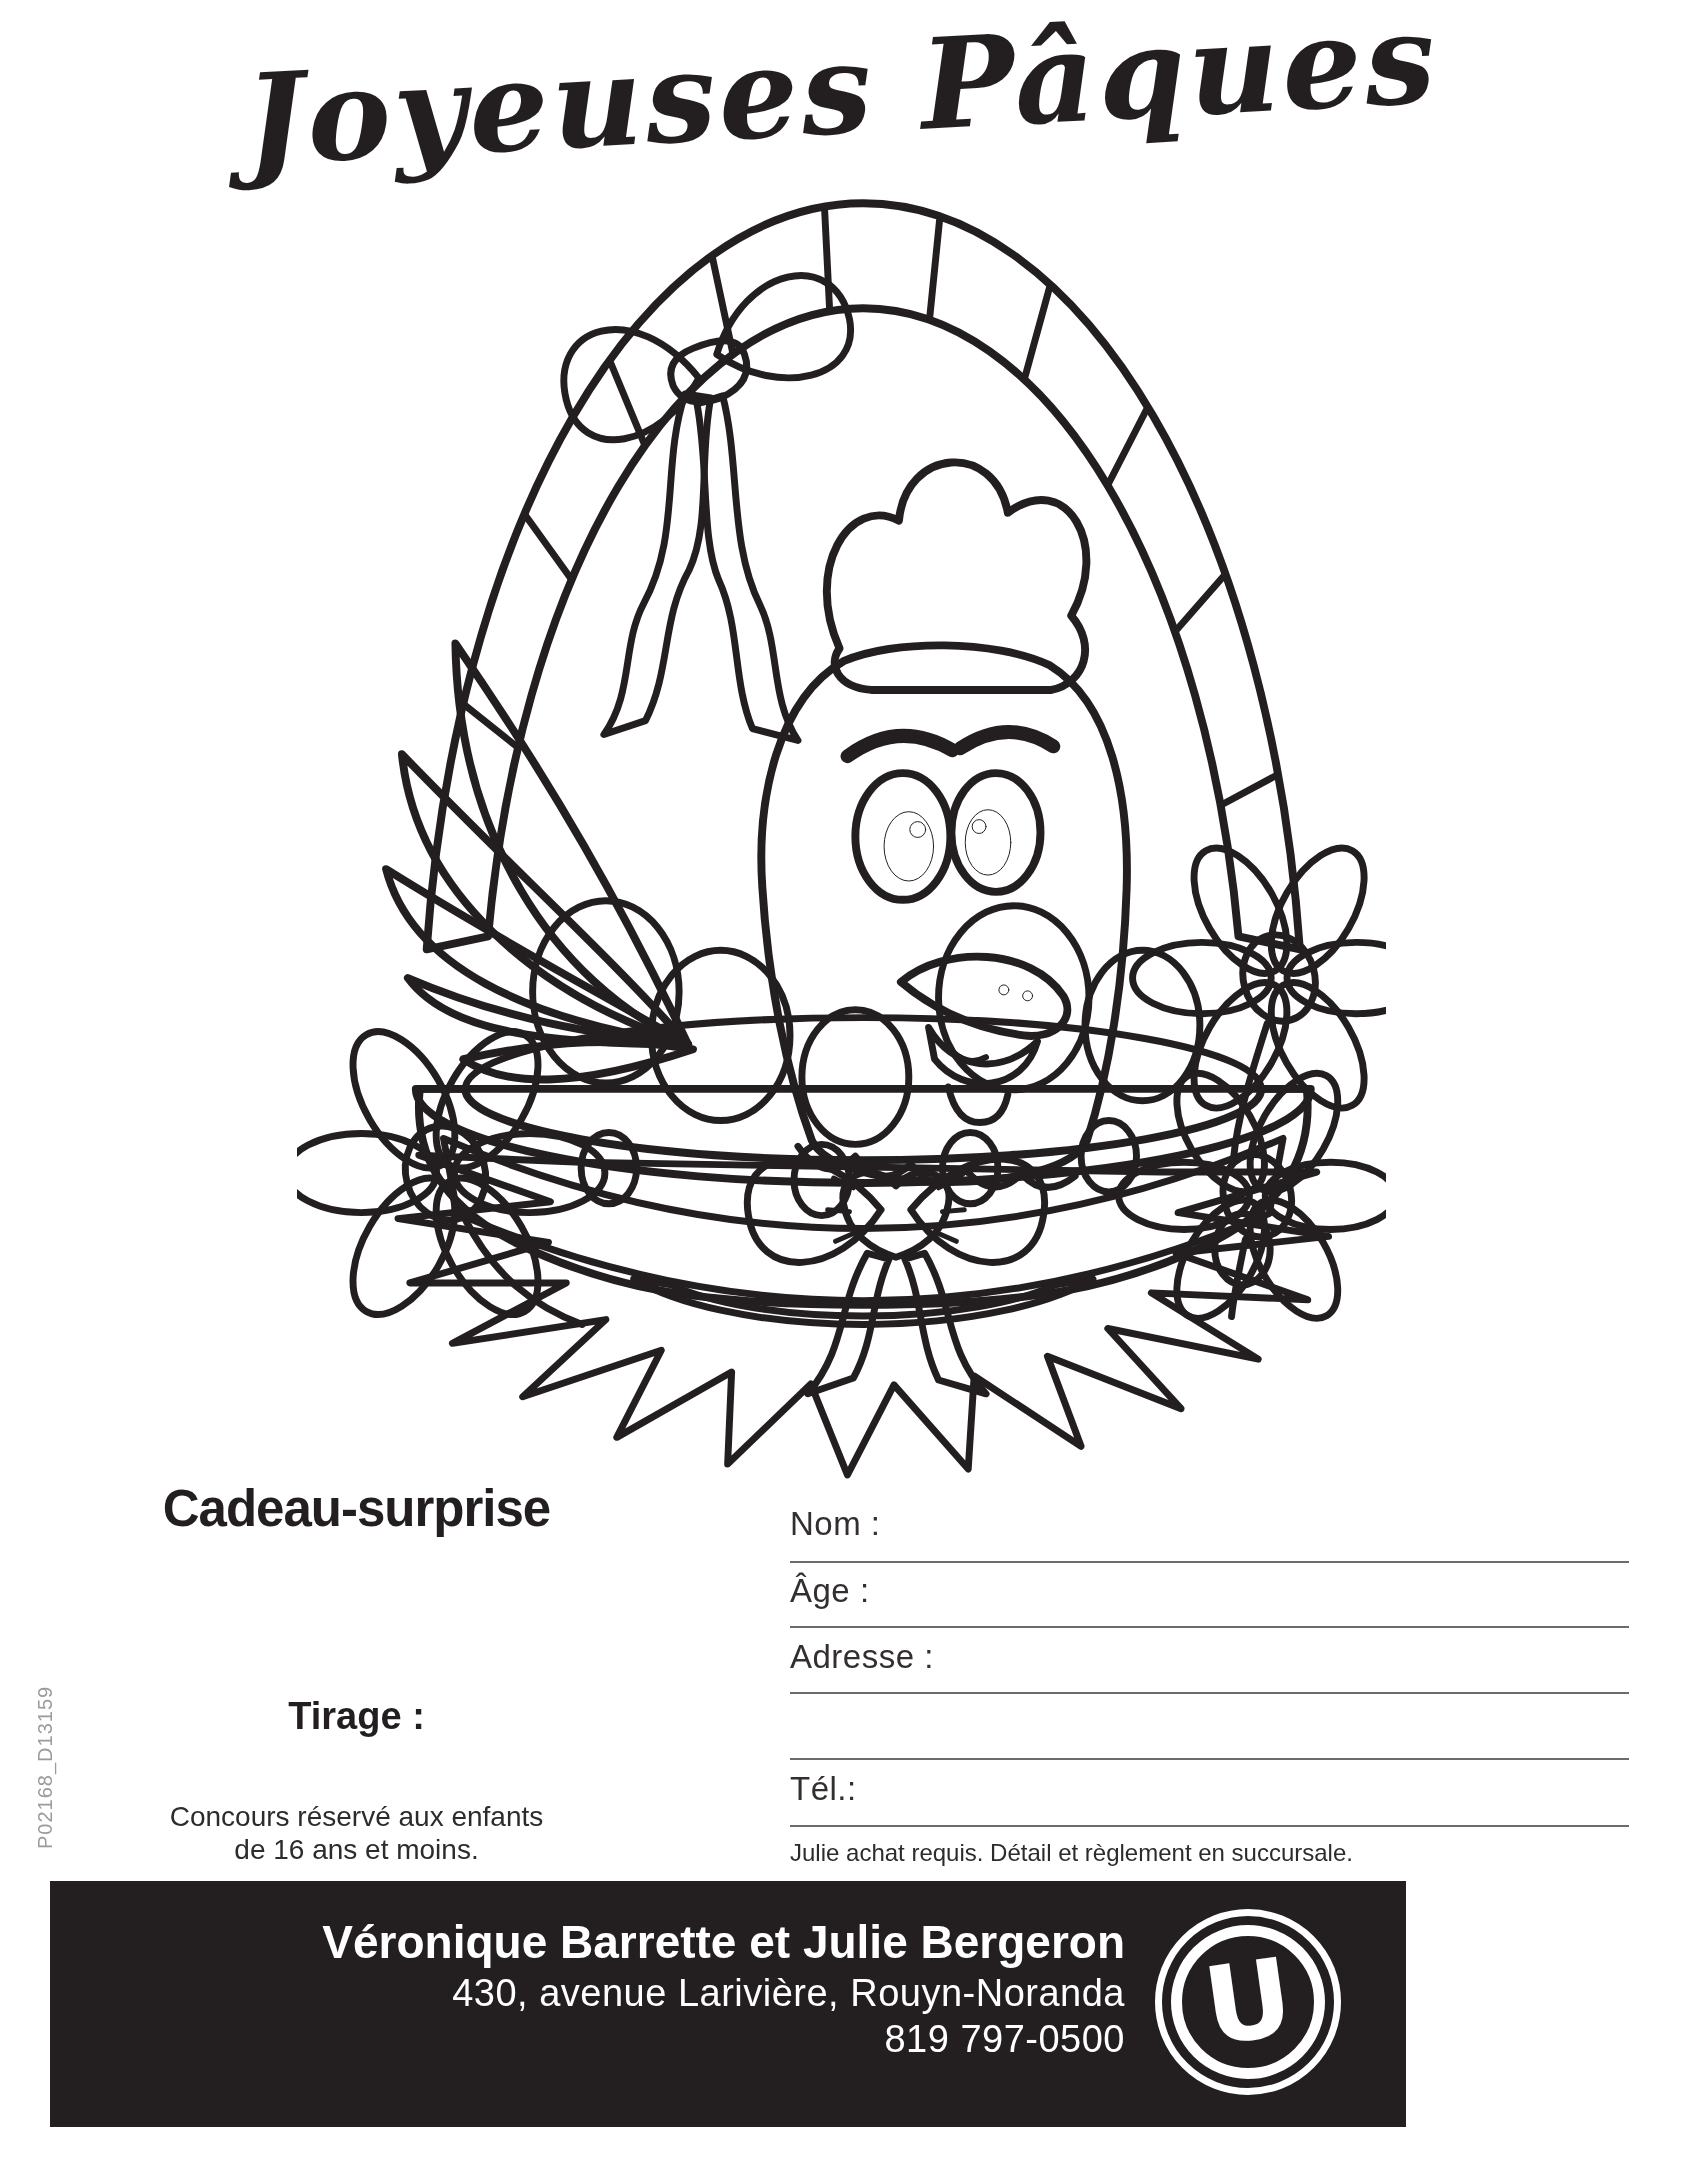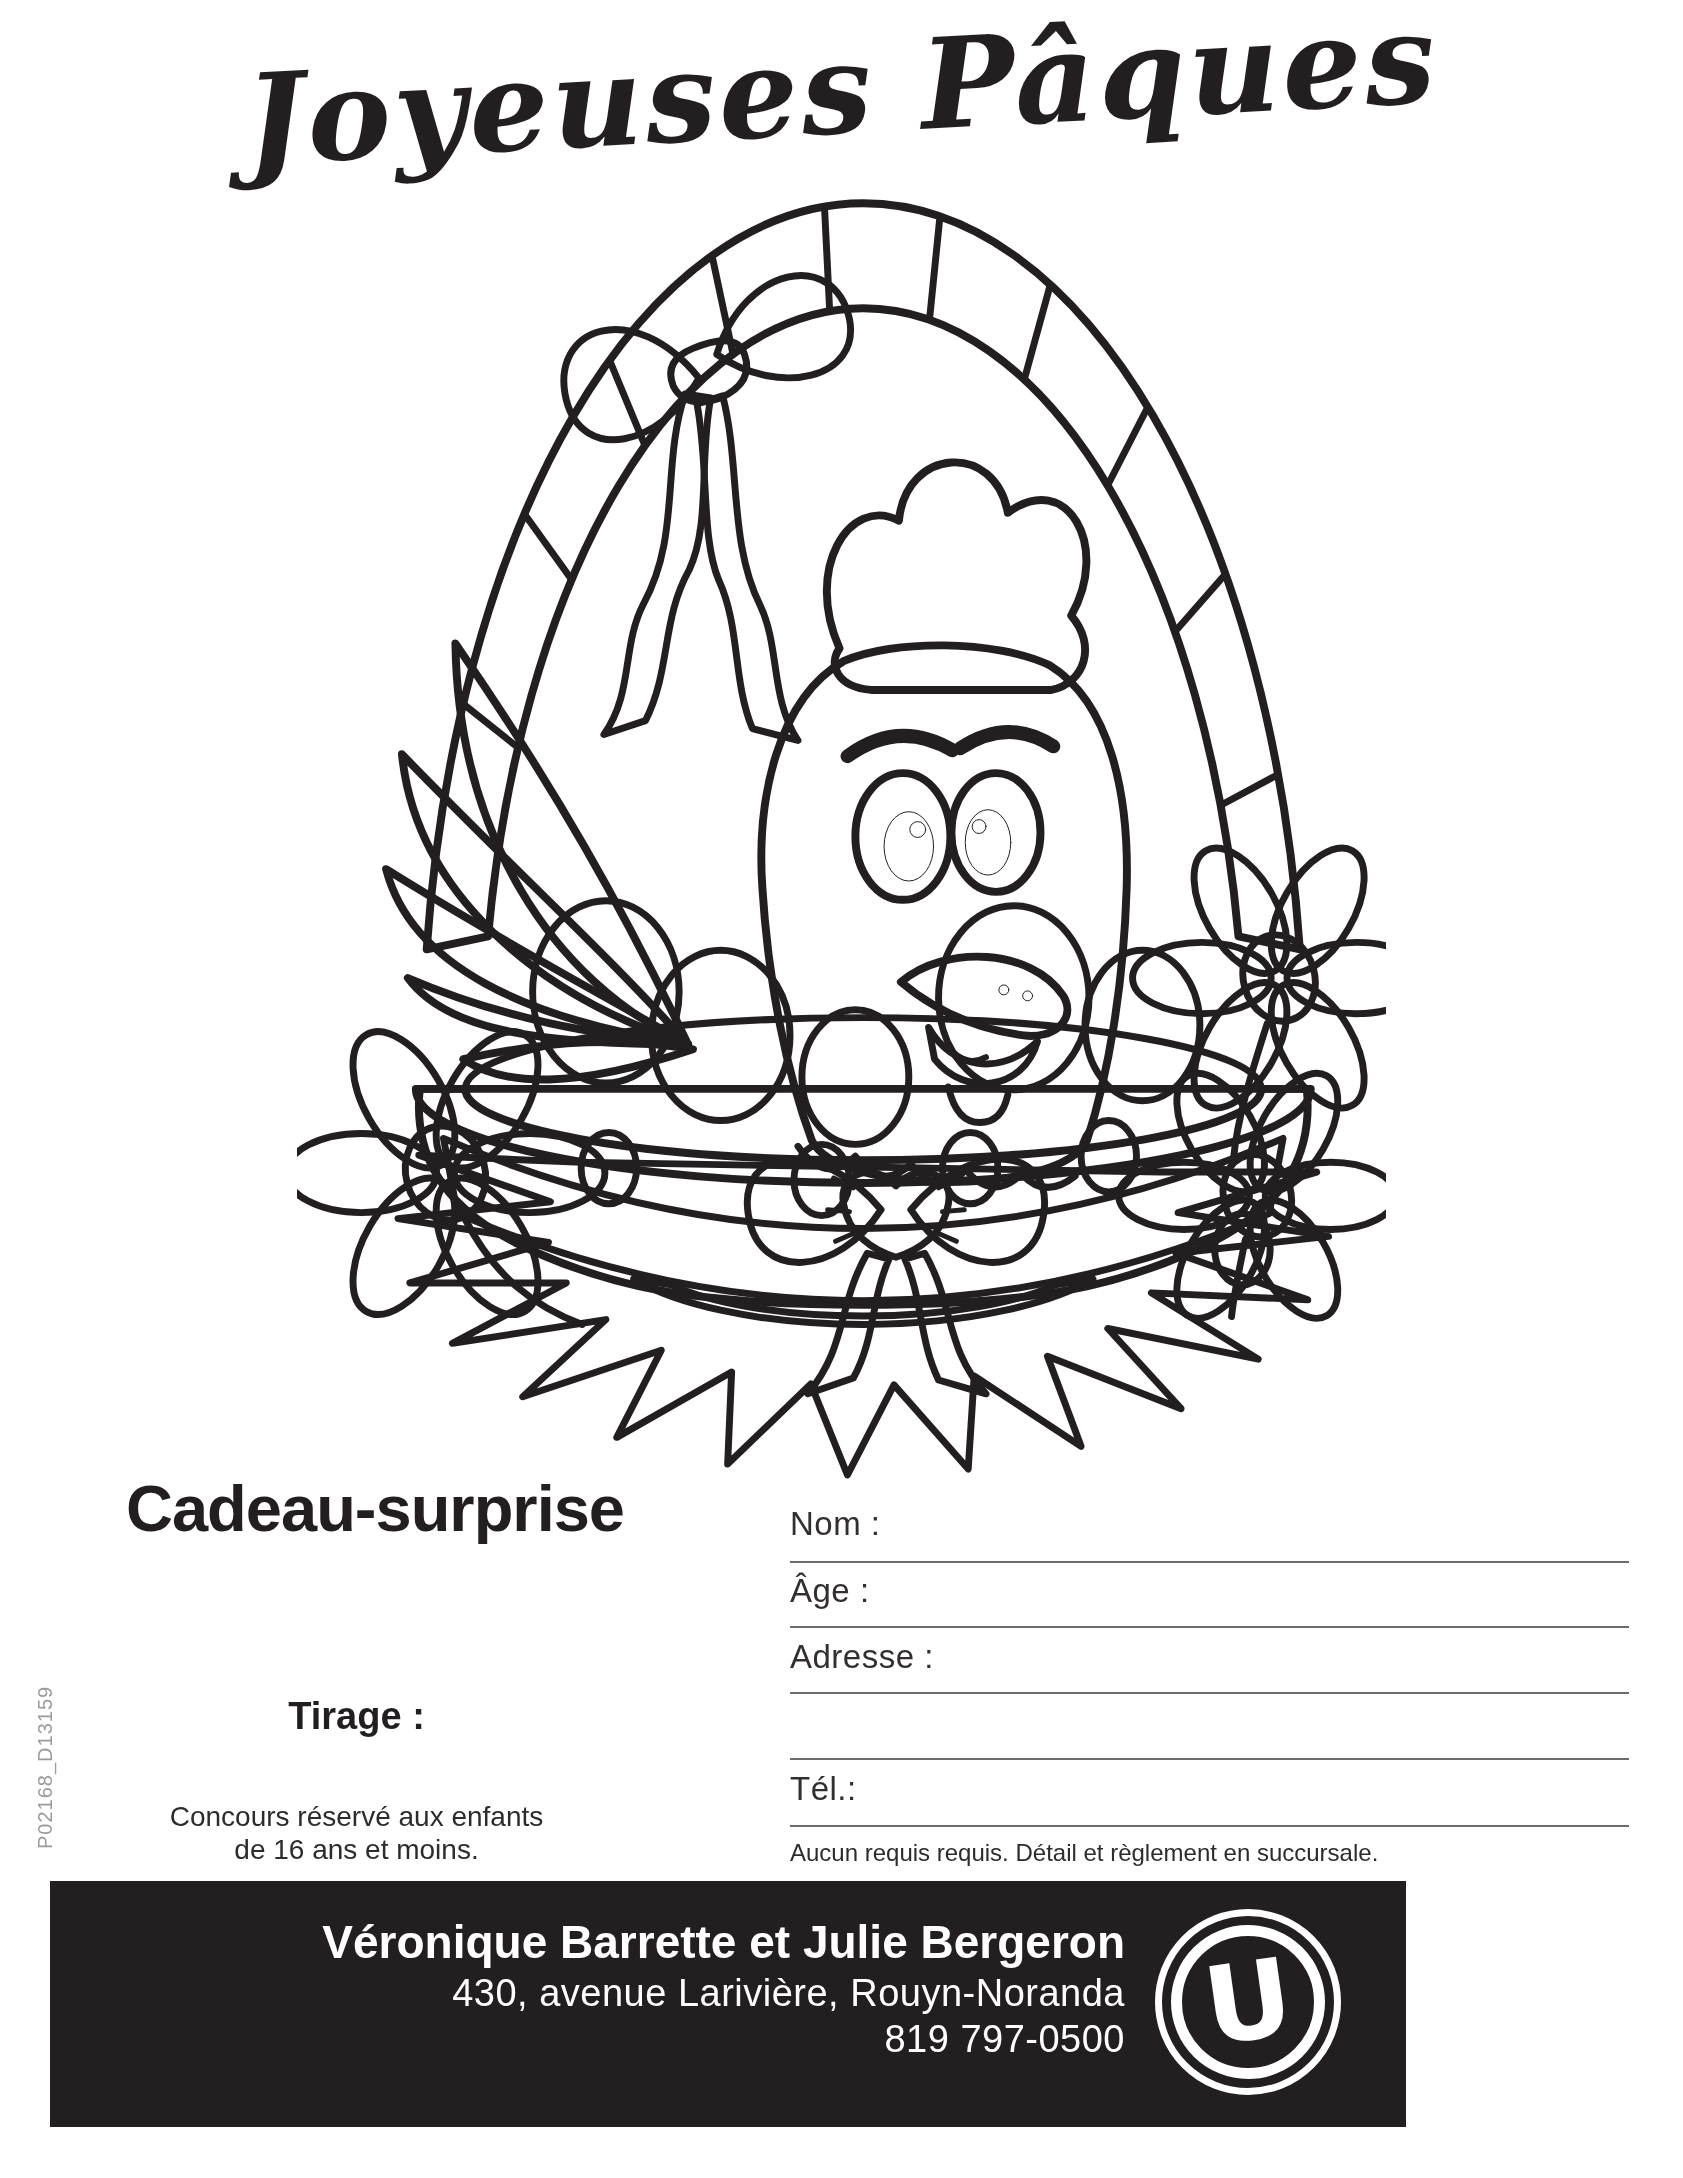--- a/index.html
+++ b/index.html
@@ -6,22 +6,22 @@
   .page{position:relative;width:1683px;height:2178px;background:#ffffff;overflow:hidden;
         font-family:"Liberation Sans",sans-serif;color:#231f20;}
 
   .title{position:absolute;left:0;top:16px;width:1683px;text-align:center;
          font-family:"DejaVu Serif",cursive;font-style:italic;font-weight:bold;
          font-size:125px;letter-spacing:3px;transform:rotate(-3deg);}
 
   .art{position:absolute;left:297px;top:178px;}
   .art path,.art ellipse,.art circle,.art line{stroke:#231f20;fill:none;}
 
-  .headline{position:absolute;left:89px;top:1473px;width:535px;text-align:right;
-            font-weight:bold;font-size:65px;line-height:71px;letter-spacing:-1px;color:#231f20;}
+  .headline{position:absolute;left:89px;top:1473px;width:535px;text-align:center;
+            font-weight:bold;font-size:51px;line-height:71px;letter-spacing:-1px;color:#231f20;}
   .tirage{position:absolute;left:89px;top:1695px;width:535px;text-align:center;
           font-weight:bold;font-size:38px;}
   .eligibility{position:absolute;left:89px;top:1800px;width:535px;text-align:center;
                font-size:28px;line-height:33px;color:#2e2b2c;}
 
   .form{position:absolute;left:790px;top:1493px;width:839px;}
   .frow{position:relative;border-bottom:2px solid #6f6b6c;display:flex;align-items:center;}
   .frow span{font-size:33px;color:#332f30;letter-spacing:0.5px;padding-bottom:7px;}
   .r1{height:68px;} .r2{height:63px;} .r3{height:64px;} .r4{height:64px;} .r5{height:65px;}
   .disclaimer{position:absolute;left:790px;top:1839px;font-size:24px;color:#2e2b2c;}
@@ -198,21 +198,21 @@
       <span>Adresse :</span>
     </div>
     <div class="frow r4">
       <span></span>
     </div>
     <div class="frow r5">
       <span>Tél.:</span>
     </div>
   </div>
 
-  <div class="disclaimer">Aucun requis requis. Détail et règlement en succursale.</div>
+  <div class="disclaimer">Julie achat requis. Détail et règlement en succursale.</div>
 
   <div class="footer">
     <div class="footer-text">
       <div class="names">Véronique Barrette et Julie Bergeron</div>
       <div class="addr">430, avenue Larivière, Rouyn-Noranda</div>
       <div class="phone">819 797-0500</div>
     </div>
     <div class="logo">
       <div class="logo-inner">
         <span class="logo-u">U</span>

